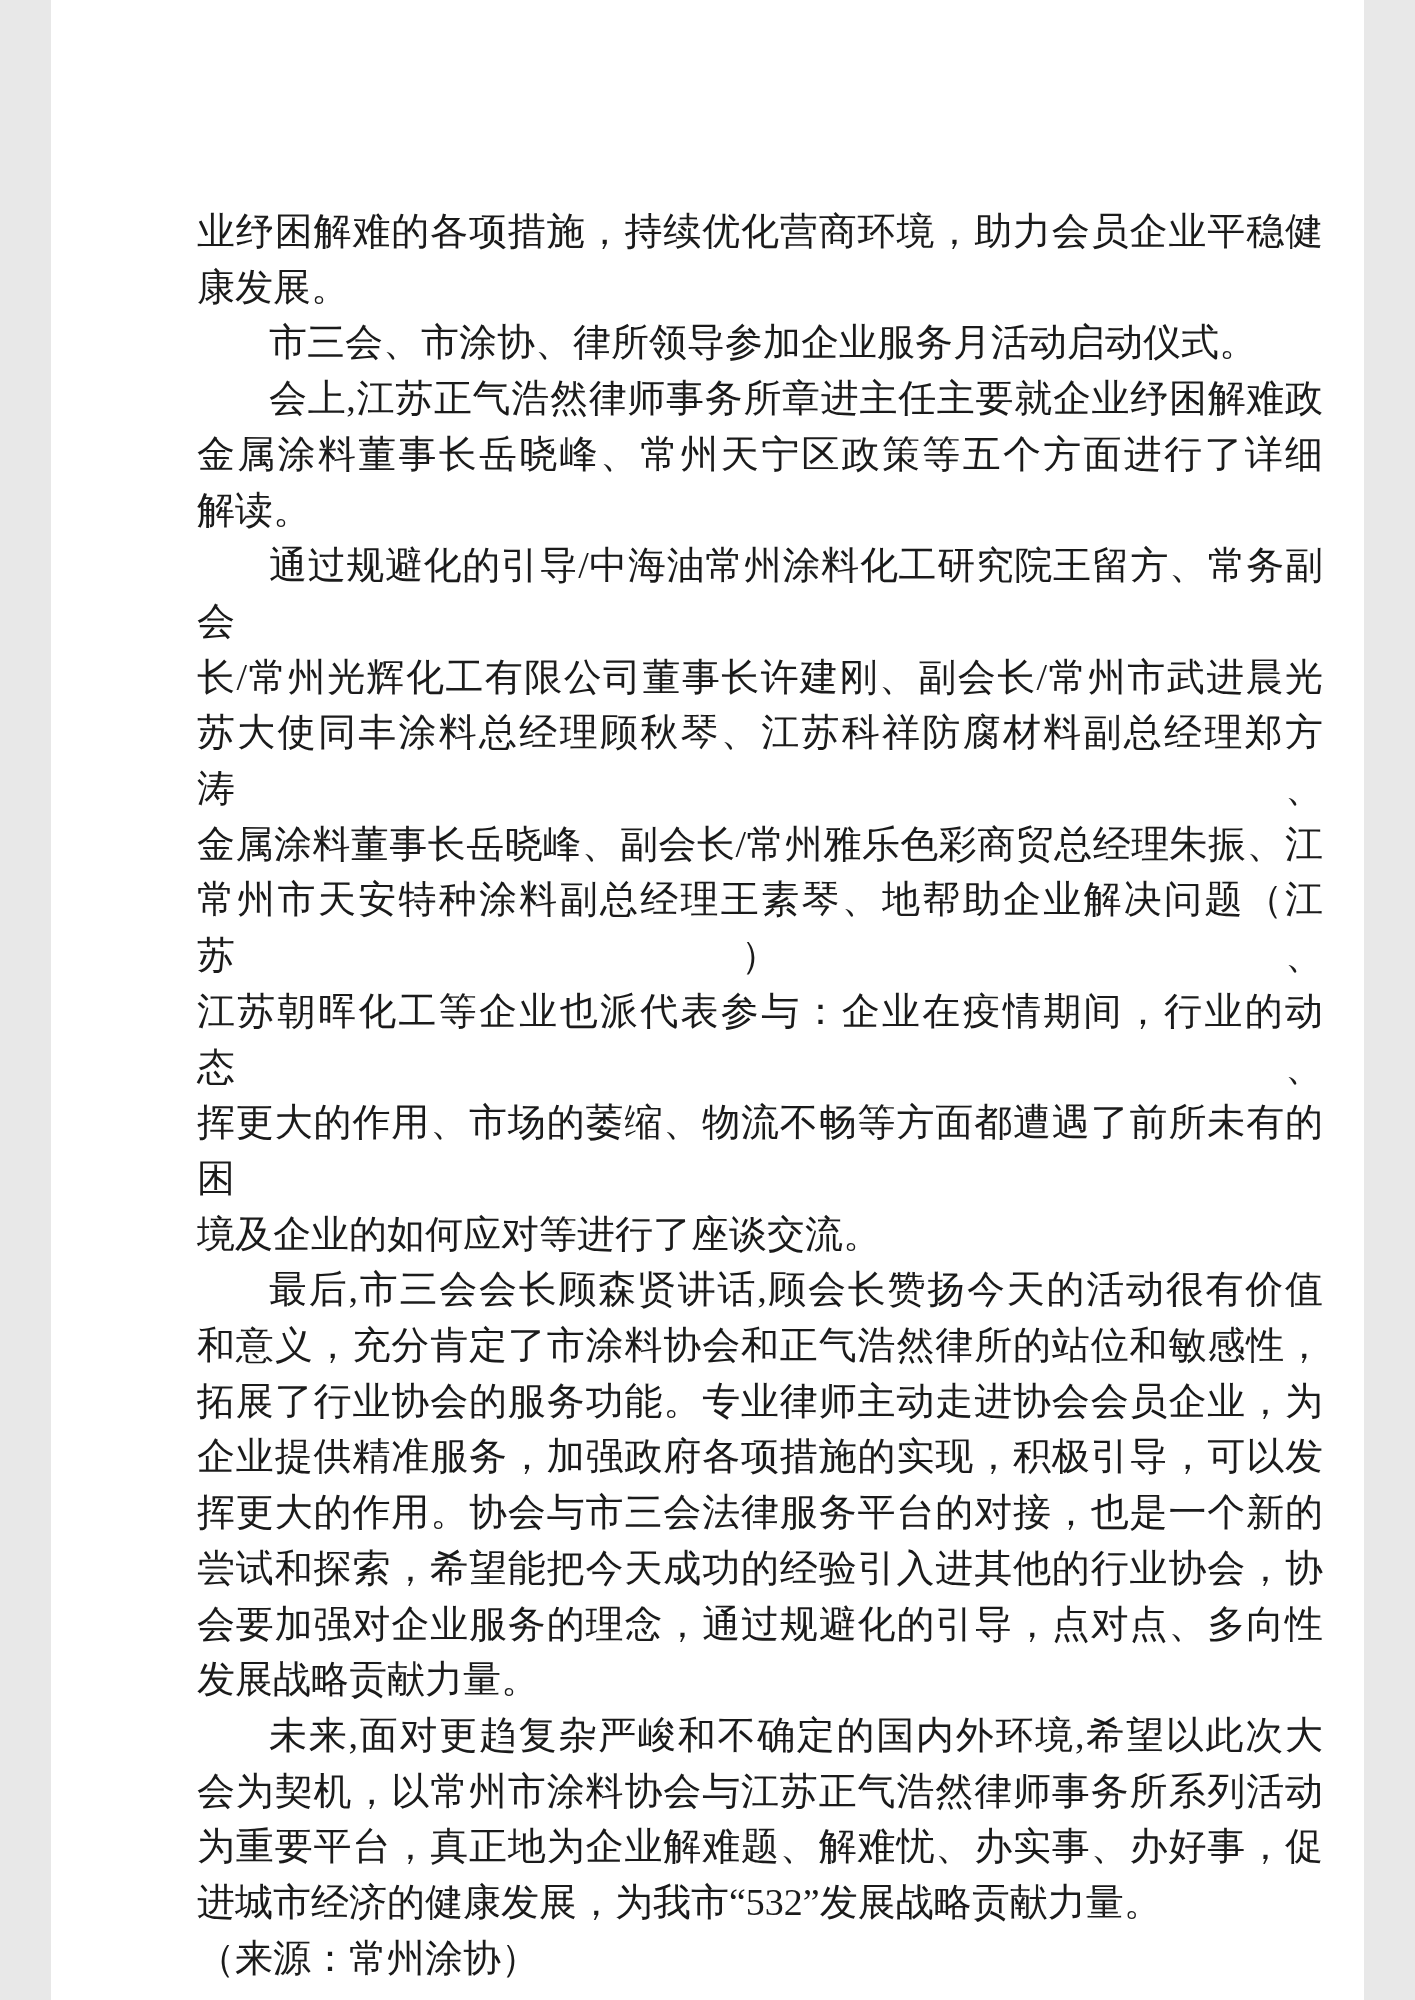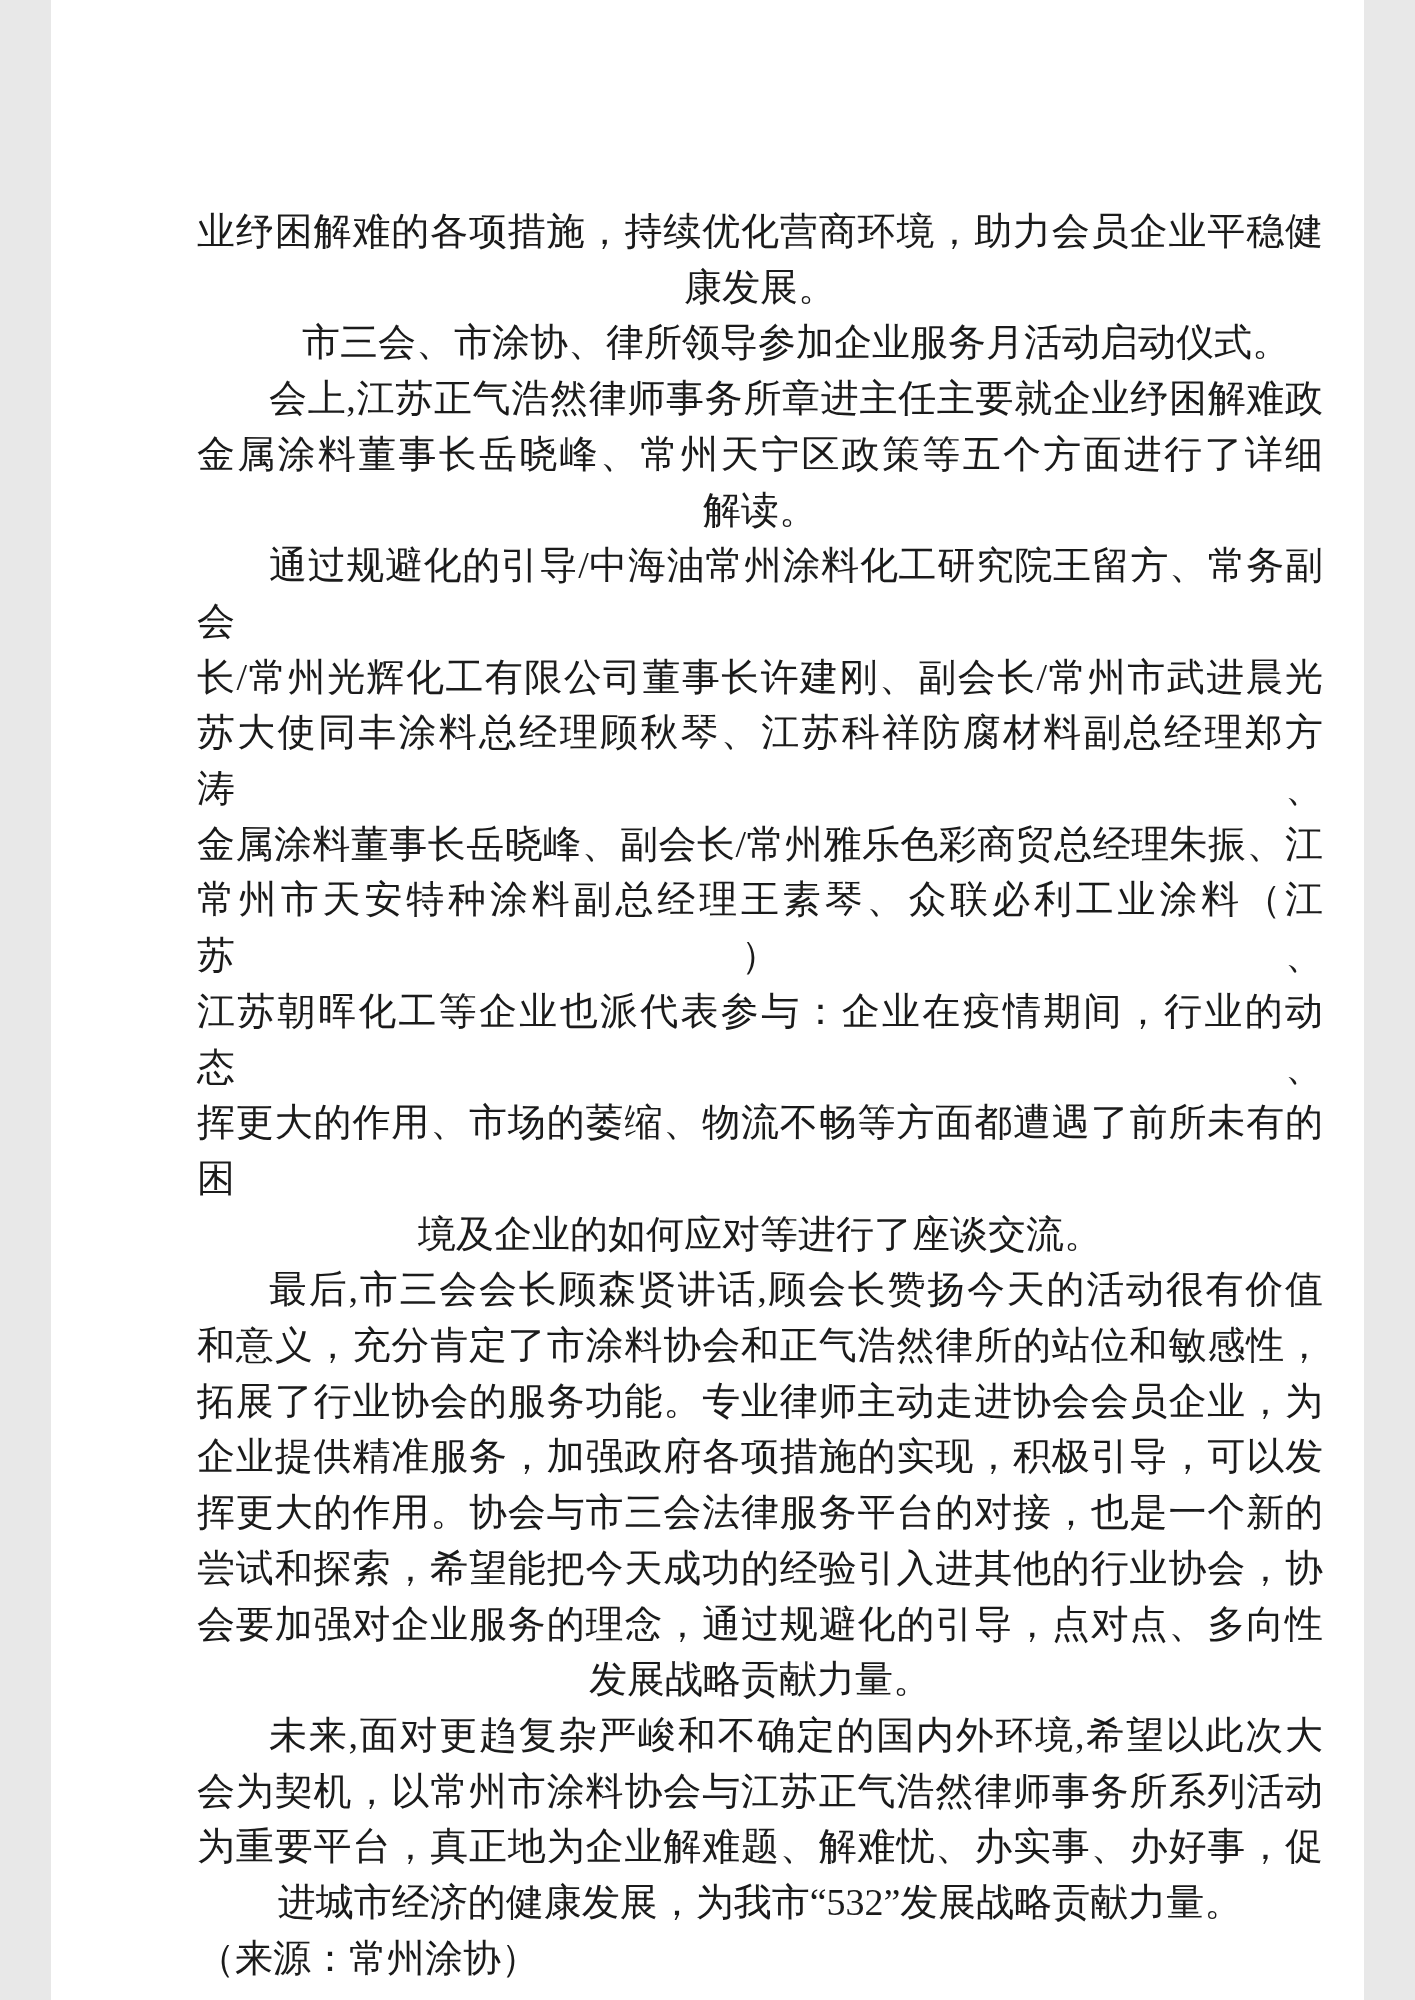--- a/index.html
+++ b/index.html
@@ -14,21 +14,21 @@
     overflow: hidden;
   }
   .text-block {
     position: absolute;
     left: 146px;
     top: 204px;
     width: 1126px;
     font-size: 38px;
     line-height: 55.7px;
   }
-  .line { min-height: 55.7px; text-align: center; }
+  .line { min-height: 55.7px; }
   
   .line.j { text-align: justify; text-align-last: justify; }
   
   .line.indent { text-indent: 72px; }
   .line.source-line { text-align: left; }
   .page-number {
     margin-top: 34px;
     text-align: center;
     font-size: 36px;
     letter-spacing: 1px;
@@ -46,21 +46,21 @@
     <div class="line indent">市三会、市涂协、律所领导参加企业服务月活动启动仪式。</div>
 
     <div class="line j indent">会上,江苏正气浩然律师事务所章进主任主要就企业纾困解难政</div>
     <div class="line j">金属涂料董事长岳晓峰、常州天宁区政策等五个方面进行了详细</div>
     <div class="line">解读。</div>
 
     <div class="line j indent">通过规避化的引导/中海油常州涂料化工研究院王留方、常务副会</div>
     <div class="line j">长/常州光辉化工有限公司董事长许建刚、副会长/常州市武进晨光</div>
     <div class="line j">苏大使同丰涂料总经理顾秋琴、江苏科祥防腐材料副总经理郑方涛、</div>
     <div class="line j">金属涂料董事长岳晓峰、副会长/常州雅乐色彩商贸总经理朱振、江</div>
-    <div class="line j">常州市天安特种涂料副总经理王素琴、众联必利工业涂料（江苏）、</div>
+    <div class="line j">常州市天安特种涂料副总经理王素琴、地帮助企业解决问题（江苏）、</div>
     <div class="line j">江苏朝晖化工等企业也派代表参与：企业在疫情期间，行业的动态、</div>
     <div class="line j">挥更大的作用、市场的萎缩、物流不畅等方面都遭遇了前所未有的困</div>
     <div class="line">境及企业的如何应对等进行了座谈交流。</div>
 
     <div class="line j indent">最后,市三会会长顾森贤讲话,顾会长赞扬今天的活动很有价值</div>
     <div class="line j">和意义，充分肯定了市涂料协会和正气浩然律所的站位和敏感性，</div>
     <div class="line j">拓展了行业协会的服务功能。专业律师主动走进协会会员企业，为</div>
     <div class="line j">企业提供精准服务，加强政府各项措施的实现，积极引导，可以发</div>
     <div class="line j">挥更大的作用。协会与市三会法律服务平台的对接，也是一个新的</div>
     <div class="line j">尝试和探索，希望能把今天成功的经验引入进其他的行业协会，协</div>

